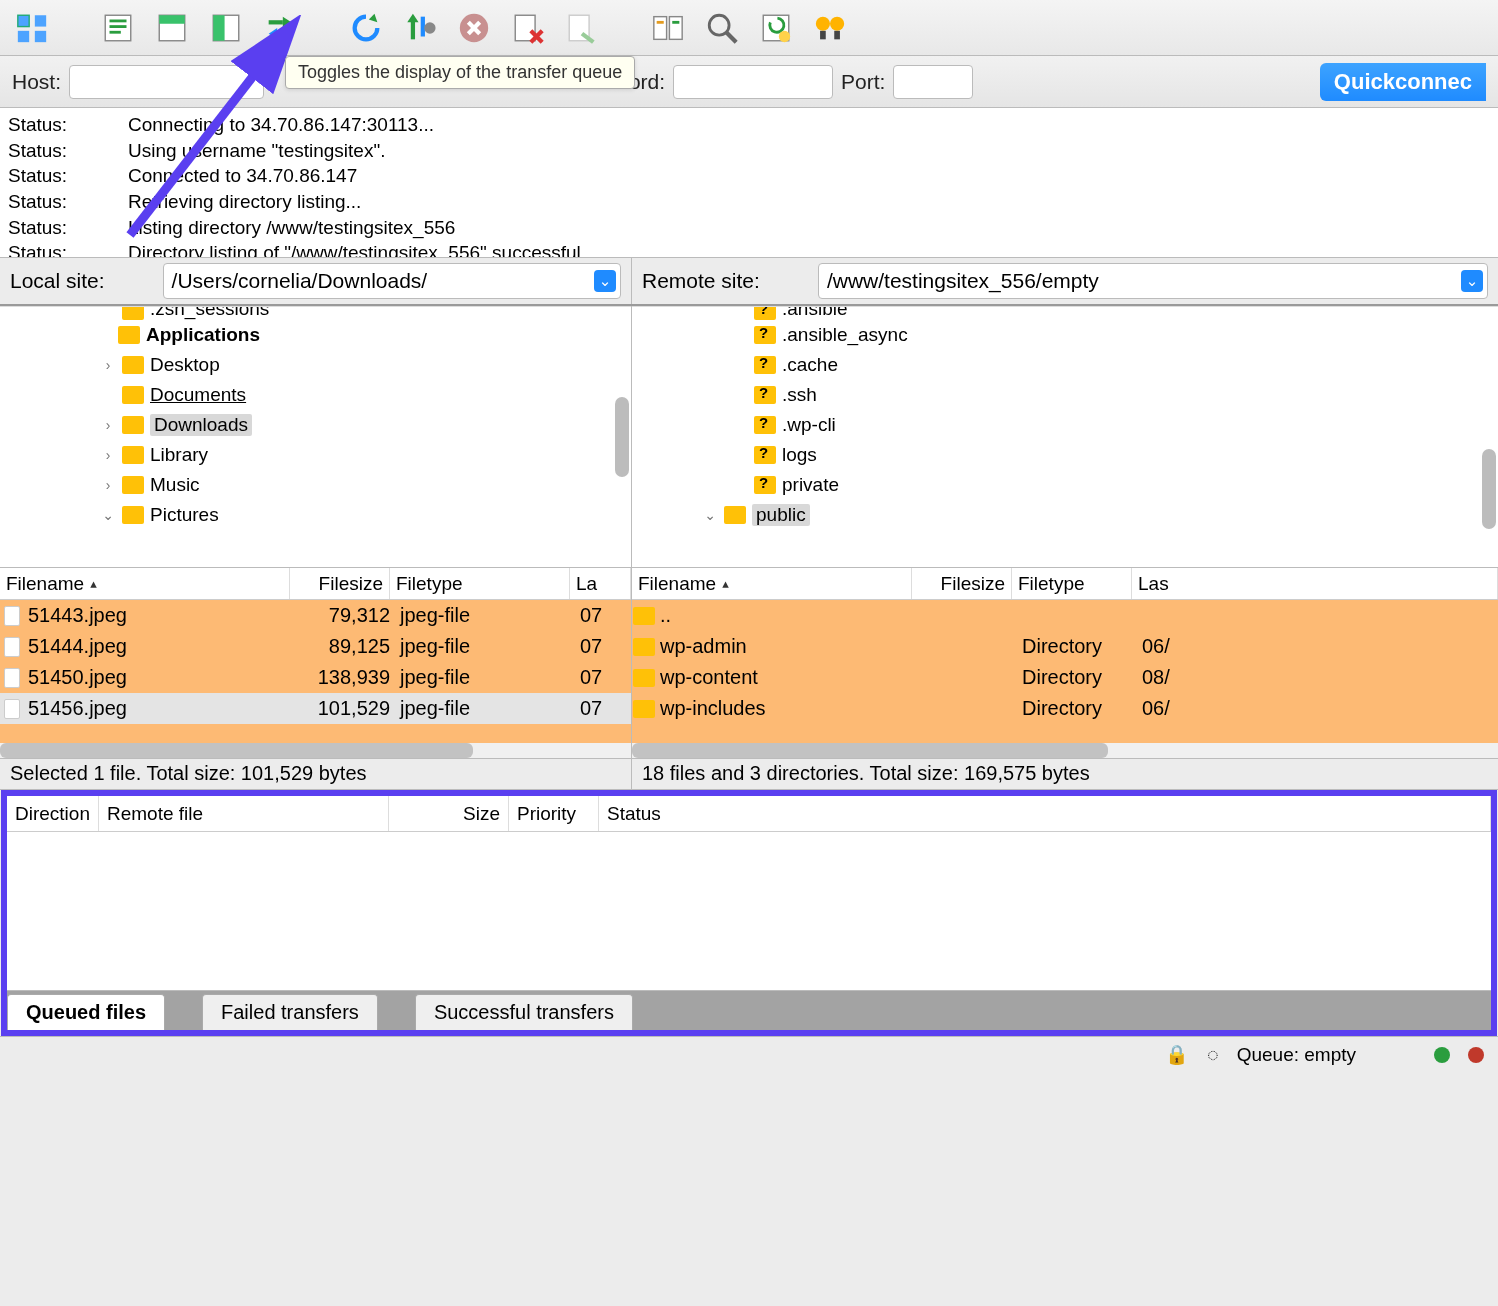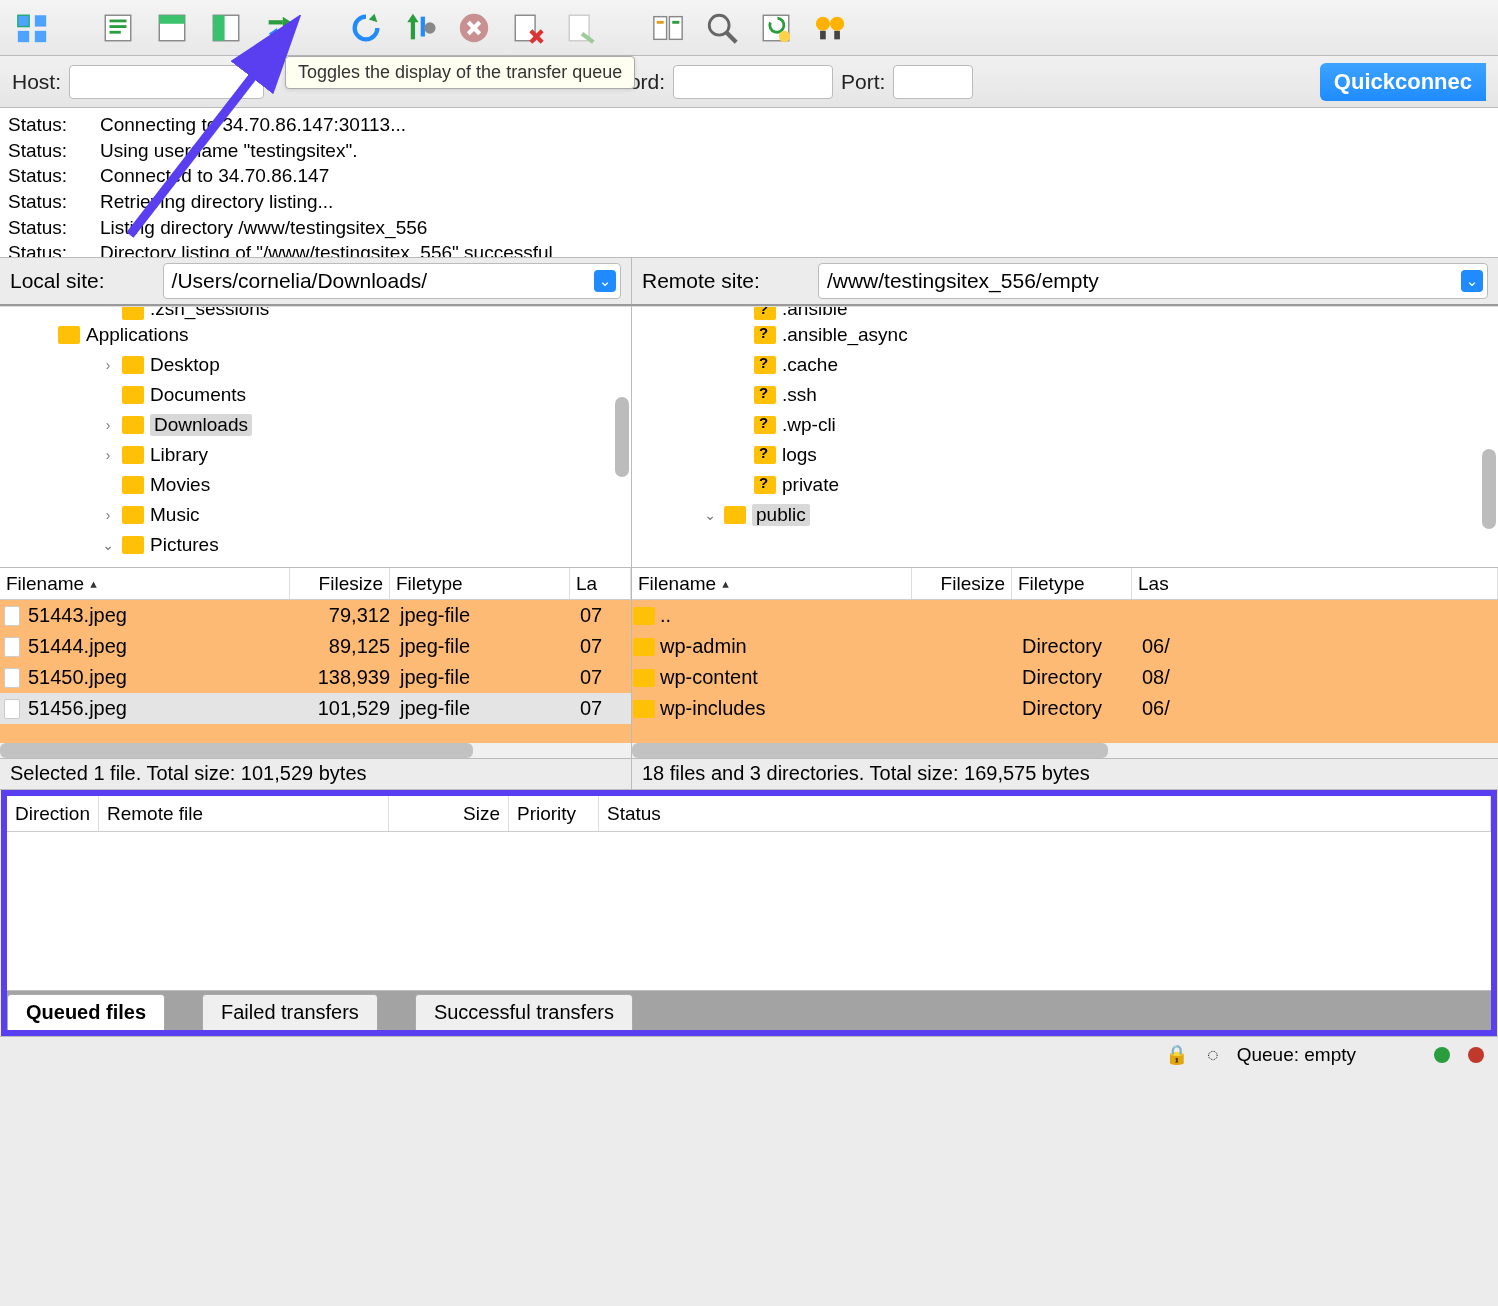--- a/index.html
+++ b/index.html
@@ -17,21 +17,21 @@
 #user-input{width:155px;}
 #pass-input{width:160px;}
 #port-input{width:80px;}
 .qc-btn{height:38px; background:linear-gradient(#3da3ff,#1f8bff); color:#fff; font-size:22px; font-weight:600; border:none; border-radius:6px 0 0 6px; padding:0 14px; margin-left:auto;}
 
 .tooltip{position:absolute; left:285px; top:56px; background:#fffff1; border:1px solid #aaa; border-radius:4px; padding:5px 12px; font-size:18px; color:#333; z-index:50; box-shadow:0 1px 4px rgba(0,0,0,.12);}
 
 .arrow{position:absolute; left:110px; top:15px; z-index:40; pointer-events:none;}
 
 .log{height:150px; background:#fff; border-bottom:1px solid #bbb; padding:4px 8px; font-size:19px; line-height:1.35; overflow:hidden;}
-.log-row{display:flex;}
+.log-row{display:flex;gap:28px;}
 .log-row .k{width:92px; color:#000;}
 .log-row .v{flex:1; color:#000;}
 
 .sites-row{height:48px; display:flex; border-bottom:2px solid #9a9a9a;}
 .site-block{display:flex; align-items:center; gap:10px; padding:4px 10px; font-size:21px;}
 .site-block.local{width:632px; border-right:1px solid #bbb;}
 .site-block.remote{flex:1;}
 .path-select{flex:1; height:36px; display:flex; align-items:center; justify-content:space-between; background:#fff; border:1px solid #bbb; border-radius:4px; padding:0 4px 0 8px;margin-left:48px;}
 .path-select .chev{width:22px; height:22px; background:#1f8bff; border-radius:4px; display:flex; align-items:center; justify-content:center; color:#fff; font-size:15px;}
 
@@ -253,49 +253,44 @@
 </div>
 
 <div class="trees">
   <div class="tree local" id="ltree">
       <div class="scroll"></div>
       <div class="tree-item cut" style="padding-left: 120px;">
         <span class="exp" style="margin-left:-20px"></span>
         <span class="folder"></span>
         <span class="lbl">.zsh_sessions</span>
       </div>
-      <div class="tree-item" style="padding-left: 56px;">
+      <div class="tree-item" style="padding-left: 116px; font-weight: bold;">
         <span class="exp" style="margin-left:-20px"></span>
         <span class="folder"></span>
         <span class="lbl">Applications</span>
       </div>
       <div class="tree-item" style="padding-left: 120px;">
         <span class="exp" style="margin-left:-20px">›</span>
         <span class="folder"></span>
         <span class="lbl">Desktop</span>
       </div>
-      <div class="tree-item" style="padding-left: 120px;">
+      <div class="tree-item" style="padding-left: 120px; text-decoration: underline;">
         <span class="exp" style="margin-left:-20px"></span>
         <span class="folder"></span>
         <span class="lbl">Documents</span>
       </div>
       <div class="tree-item sel" style="padding-left: 120px;">
         <span class="exp" style="margin-left:-20px">›</span>
         <span class="folder"></span>
         <span class="lbl">Downloads</span>
       </div>
       <div class="tree-item" style="padding-left: 120px;">
         <span class="exp" style="margin-left:-20px">›</span>
         <span class="folder"></span>
         <span class="lbl">Library</span>
-      </div>
-      <div class="tree-item" style="padding-left: 120px;">
-        <span class="exp" style="margin-left:-20px"></span>
-        <span class="folder"></span>
-        <span class="lbl">Movies</span>
       </div>
       <div class="tree-item" style="padding-left: 120px;">
         <span class="exp" style="margin-left:-20px">›</span>
         <span class="folder"></span>
         <span class="lbl">Music</span>
       </div>
       <div class="tree-item" style="padding-left: 120px;">
         <span class="exp" style="margin-left:-20px">⌄</span>
         <span class="folder"></span>
         <span class="lbl">Pictures</span>

